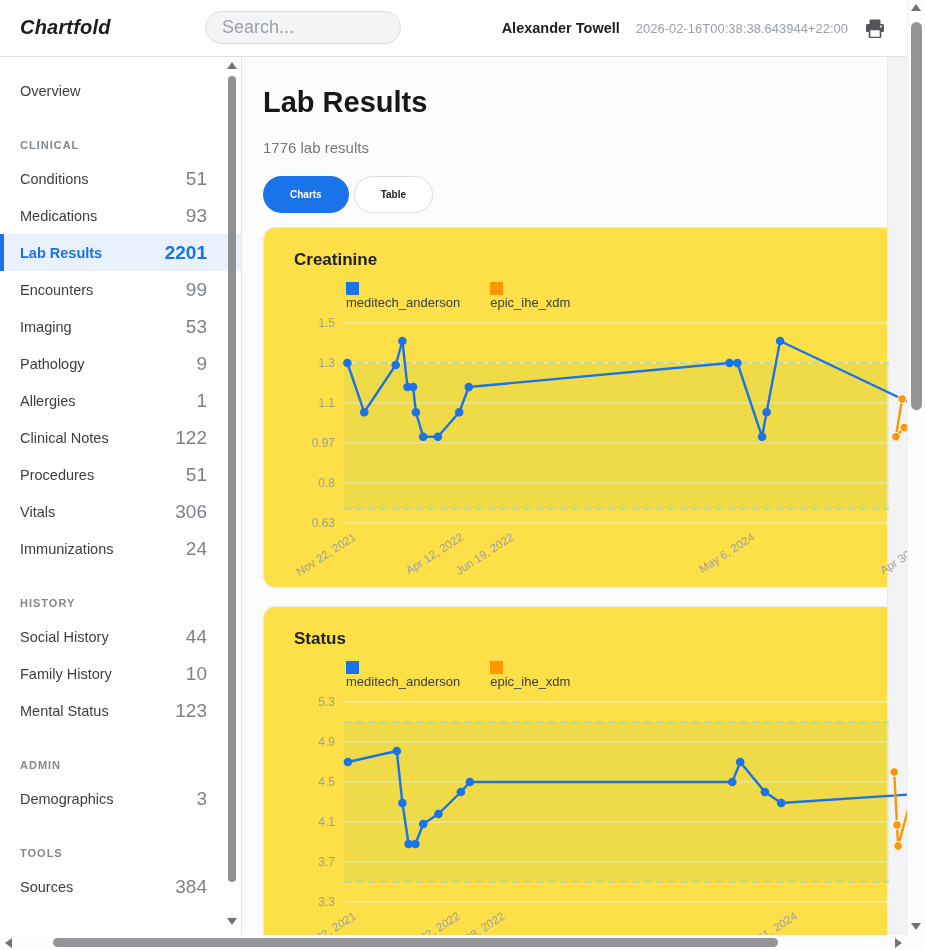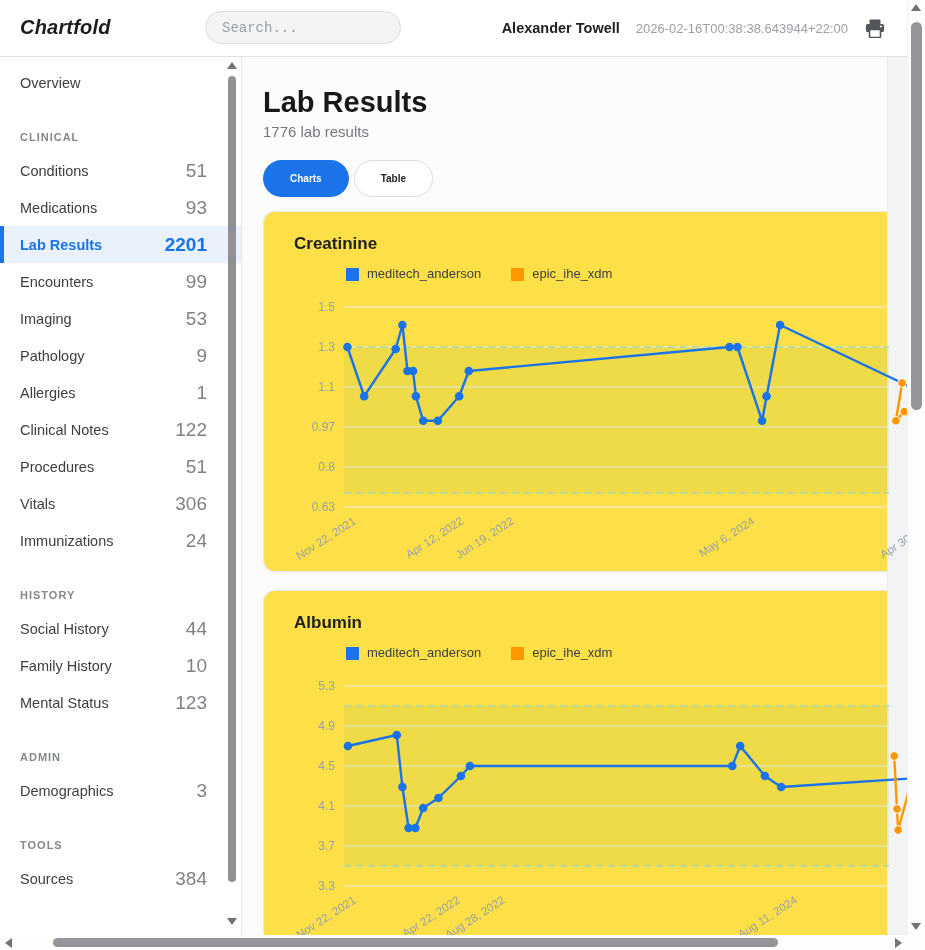--- a/index.html
+++ b/index.html
@@ -7,66 +7,66 @@
     width:925px;height:950px;position:relative;overflow:hidden;
     font-family:"Liberation Sans","DejaVu Sans",sans-serif;
     background:#ffffff;color:#202124;
   }
   
   #header{position:absolute;left:0;top:0;right:17px;height:56px;background:#fff;
     border-bottom:1px solid #e0e2e6;z-index:6;}
   #logo{position:absolute;left:20px;top:16px;font-size:20px;font-weight:800;color:#1b1c1e;letter-spacing:.2px;font-style:italic;}
   #search{position:absolute;left:205px;top:11px;width:196px;height:33px;border-radius:17px;
     background:#f3f4f6;border:1px solid #d9dbdd;box-sizing:border-box;padding:0 16px;
-    font-size:14px;color:#202124;outline:none;font-family:Liberation Mono, monospace;}
+    font-size:18px;color:#202124;outline:none;font-family:Liberation Sans, sans-serif;}
   #search::placeholder{color:#9aa0a6;}
   #header-right{position:absolute;right:22px;top:0;height:56px;display:flex;align-items:center;gap:16px;}
   #user-name{font-size:14.5px;font-weight:700;color:#202124;}
   #timestamp{font-size:13px;color:#9aa0a6;}
   #print-btn{width:22px;height:20px;display:flex;align-items:center;justify-content:center;cursor:pointer;}
   
   #sidebar{position:absolute;left:0;top:56px;width:242px;bottom:15px;background:#fff;
-    border-right:1px solid #e1e4e8;overflow:hidden;box-sizing:border-box;padding-top:8px;z-index:5;}
+    border-right:1px solid #e1e4e8;overflow:hidden;box-sizing:border-box;padding-top:16px;z-index:5;}
   .side-item{height:37px;display:flex;align-items:center;justify-content:space-between;
     padding:0 34px 0 20px;font-size:14.5px;color:#3c4043;cursor:pointer;}
   .side-item .side-count{font-size:19px;color:#7d8288;}
   .side-item.active{background:#e9f1fd;box-shadow:inset 4px 0 0 #1a73e8;}
   .side-item.active,.side-item.active .side-label{color:#1a73e8;font-weight:700;}
   .side-item.active .side-count{color:#1a73e8;font-weight:700;}
   .side-header{height:42px;display:flex;align-items:flex-end;padding:0 20px 9px 20px;
     font-size:11px;font-weight:700;letter-spacing:1px;color:#83888d;}
   
   #side-scroll{position:absolute;right:3px;top:2px;bottom:2px;width:12px;z-index:7;}
   #side-thumb{position:absolute;left:2px;width:8px;top:18px;height:806px;background:#8f9195;border-radius:4px;}
   .tri{width:0;height:0;position:absolute;left:1px;}
   .tri-up{border-left:5px solid transparent;border-right:5px solid transparent;border-bottom:7px solid #6f7377;top:4px;}
   .tri-down{border-left:5px solid transparent;border-right:5px solid transparent;border-top:7px solid #6f7377;bottom:8px;}
   
   #main{position:absolute;left:242px;top:56px;right:17px;bottom:15px;background:#fcfcfd;
     overflow:hidden;box-sizing:border-box;padding-left:21px;}
   #page-title{margin-top:30px;font-size:29px;font-weight:800;color:#17181a;}
-  #subtitle{margin-top:4px;font-size:15px;color:#73787e;}
+  #subtitle{margin-top:20px;font-size:15px;color:#73787e;}
   #tabs{margin-top:20px;}
   .pill{height:37px;border-radius:19px;display:inline-flex;align-items:center;justify-content:center;
     font-weight:700;font-size:10px;padding:0 26px;margin-right:5px;border:1px solid transparent;
     cursor:pointer;background:#fff;font-family:inherit;}
   .pill.active{background:#1a73e8;color:#fff;}
   .pill.inactive{border-color:#dadce0;color:#202124;}
   
   #gutter{position:absolute;right:0;top:0;bottom:0;width:20px;background:#f1f3f4;
     border-left:1px solid #e8eaed;z-index:3;}
   
   .chart-card{position:relative;width:660px;background:#fde047;border:1px solid #e9ebee;
     border-radius:12px;box-shadow:0 1px 3px rgba(60,64,67,.05);box-sizing:border-box;}
   .chart-card.first{height:361px;margin-top:14px;}
   .chart-card.second{height:400px;margin-top:18px;}
   .chart-title{position:absolute;top:22px;left:30px;font-size:17px;font-weight:700;color:#202124;}
   .legend{position:absolute;top:54px;left:82px;display:flex;gap:30px;align-items:center;
     font-size:13px;color:#3c4043;}
-  .legend-entry{display:flex;align-items:flex-end;}
+  .legend-entry{display:flex;align-items:flex-start;flex-direction:column;}
   .sw{width:13px;height:13px;display:inline-block;margin-right:8px;}
   svg.plot{position:absolute;left:0;top:85px;z-index:4;overflow:hidden;}
   
   #vscroll{position:absolute;right:0;top:0;width:17px;bottom:15px;background:#fdfdfe;
     border-left:1px solid #f0f1f3;z-index:10;}
   #v-thumb{position:absolute;left:3px;right:3px;top:22px;height:388px;background:#939599;border-radius:6px;}
   #vscroll .tri-up{left:3px;}
   #vscroll .tri-down{left:3px;bottom:5px;}
   #hscroll{position:absolute;left:0;right:0;bottom:0;height:15px;background:#fdfdfe;z-index:10;}
   #h-thumb{position:absolute;left:53px;width:725px;top:3px;height:9px;background:#939599;border-radius:5px;}
@@ -232,21 +232,21 @@
           <circle cx="631.9" cy="123.8" r="4.3" fill="#ff9800" stroke="#ffffff" stroke-width="1"></circle>
           <circle cx="640.3" cy="114.6" r="4.3" fill="#ff9800" stroke="#ffffff" stroke-width="1"></circle>
           <text transform="translate(92.8,226) rotate(-33)" text-anchor="end" font-size="11.5" fill="#9aa0a6">Nov 22, 2021</text>
           <text transform="translate(200.2,226) rotate(-33)" text-anchor="end" font-size="11.5" fill="#9aa0a6">Apr 12, 2022</text>
           <text transform="translate(250.7,226) rotate(-33)" text-anchor="end" font-size="11.5" fill="#9aa0a6">Jun 19, 2022</text>
           <text transform="translate(491.3,226) rotate(-33)" text-anchor="end" font-size="11.5" fill="#9aa0a6">May 6, 2024</text>
           <text transform="translate(674.5,226) rotate(-33)" text-anchor="end" font-size="11.5" fill="#9aa0a6">Apr 30, 2025</text>
         </svg>
       </div>
       <div class="chart-card second">
-        <div class="chart-title">Albumin</div>
+        <div class="chart-title">Status</div>
         <div class="legend">
           <span class="legend-entry">
             <span class="sw" style="background: rgb(26, 115, 232);"></span>
             <span>meditech_anderson</span>
           </span>
           <span class="legend-entry">
             <span class="sw" style="background: rgb(255, 152, 0);"></span>
             <span>epic_ihe_xdm</span>
           </span>
         </div>

